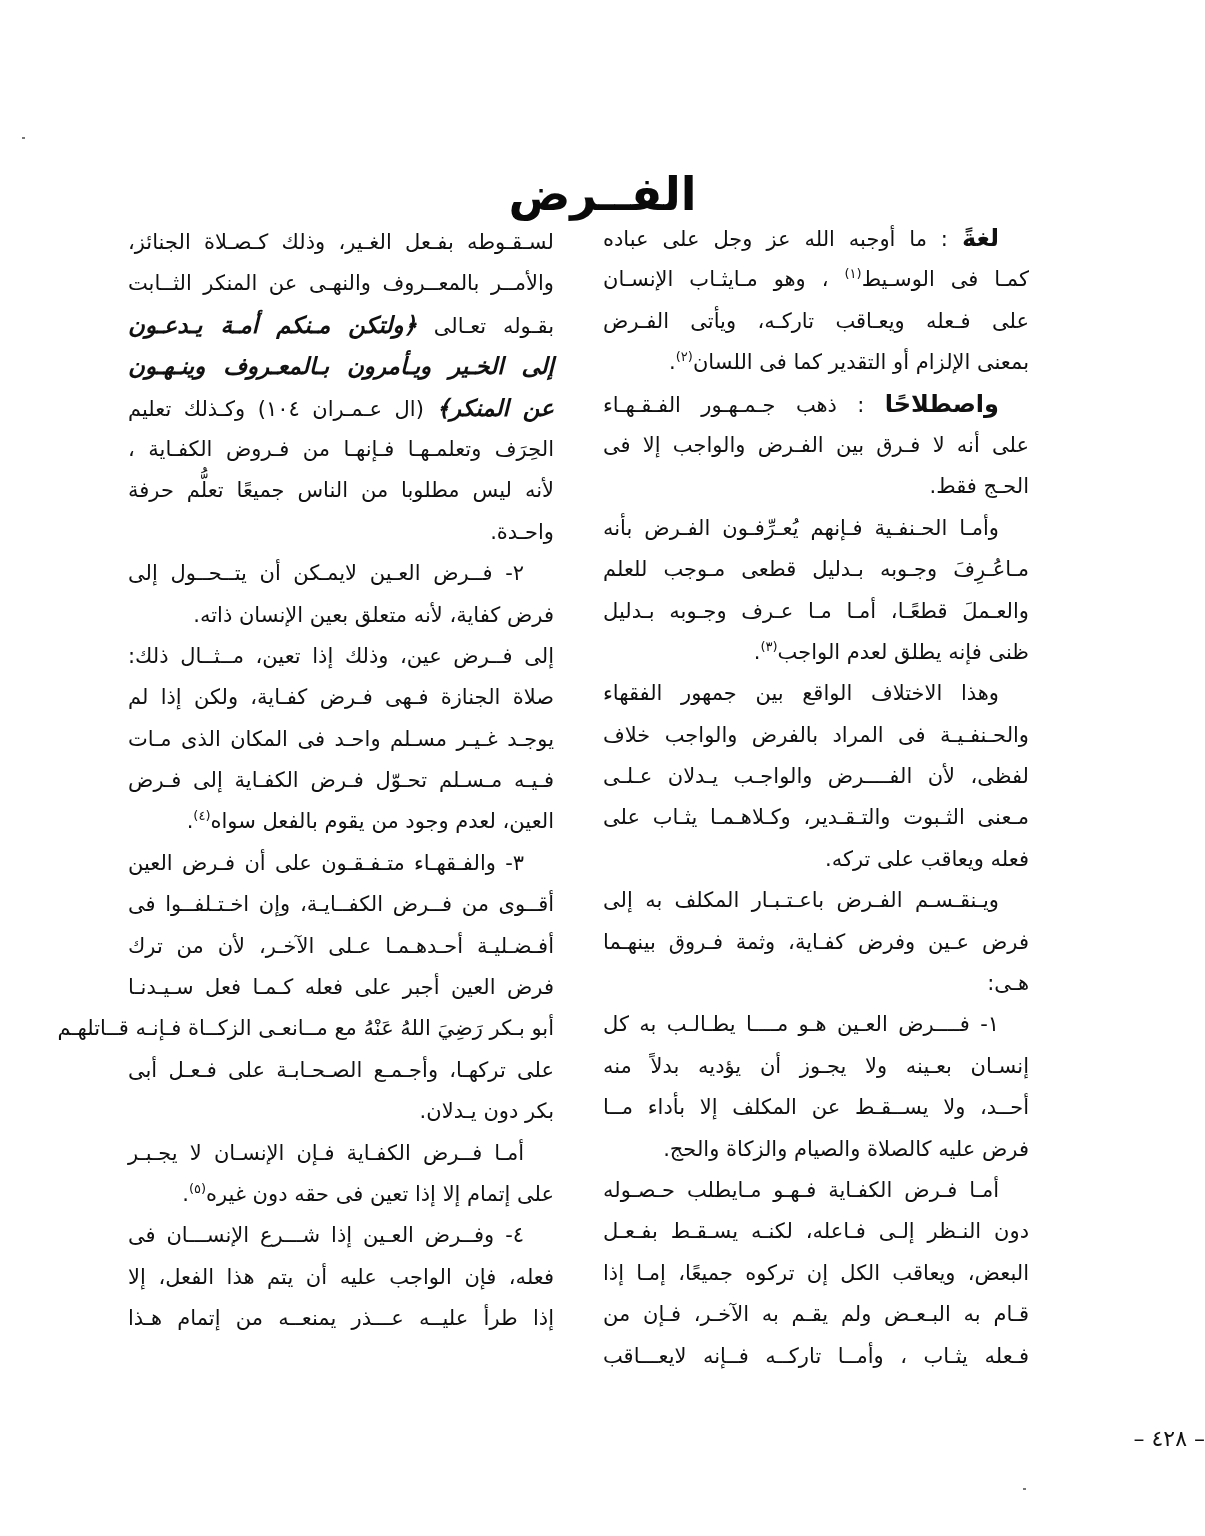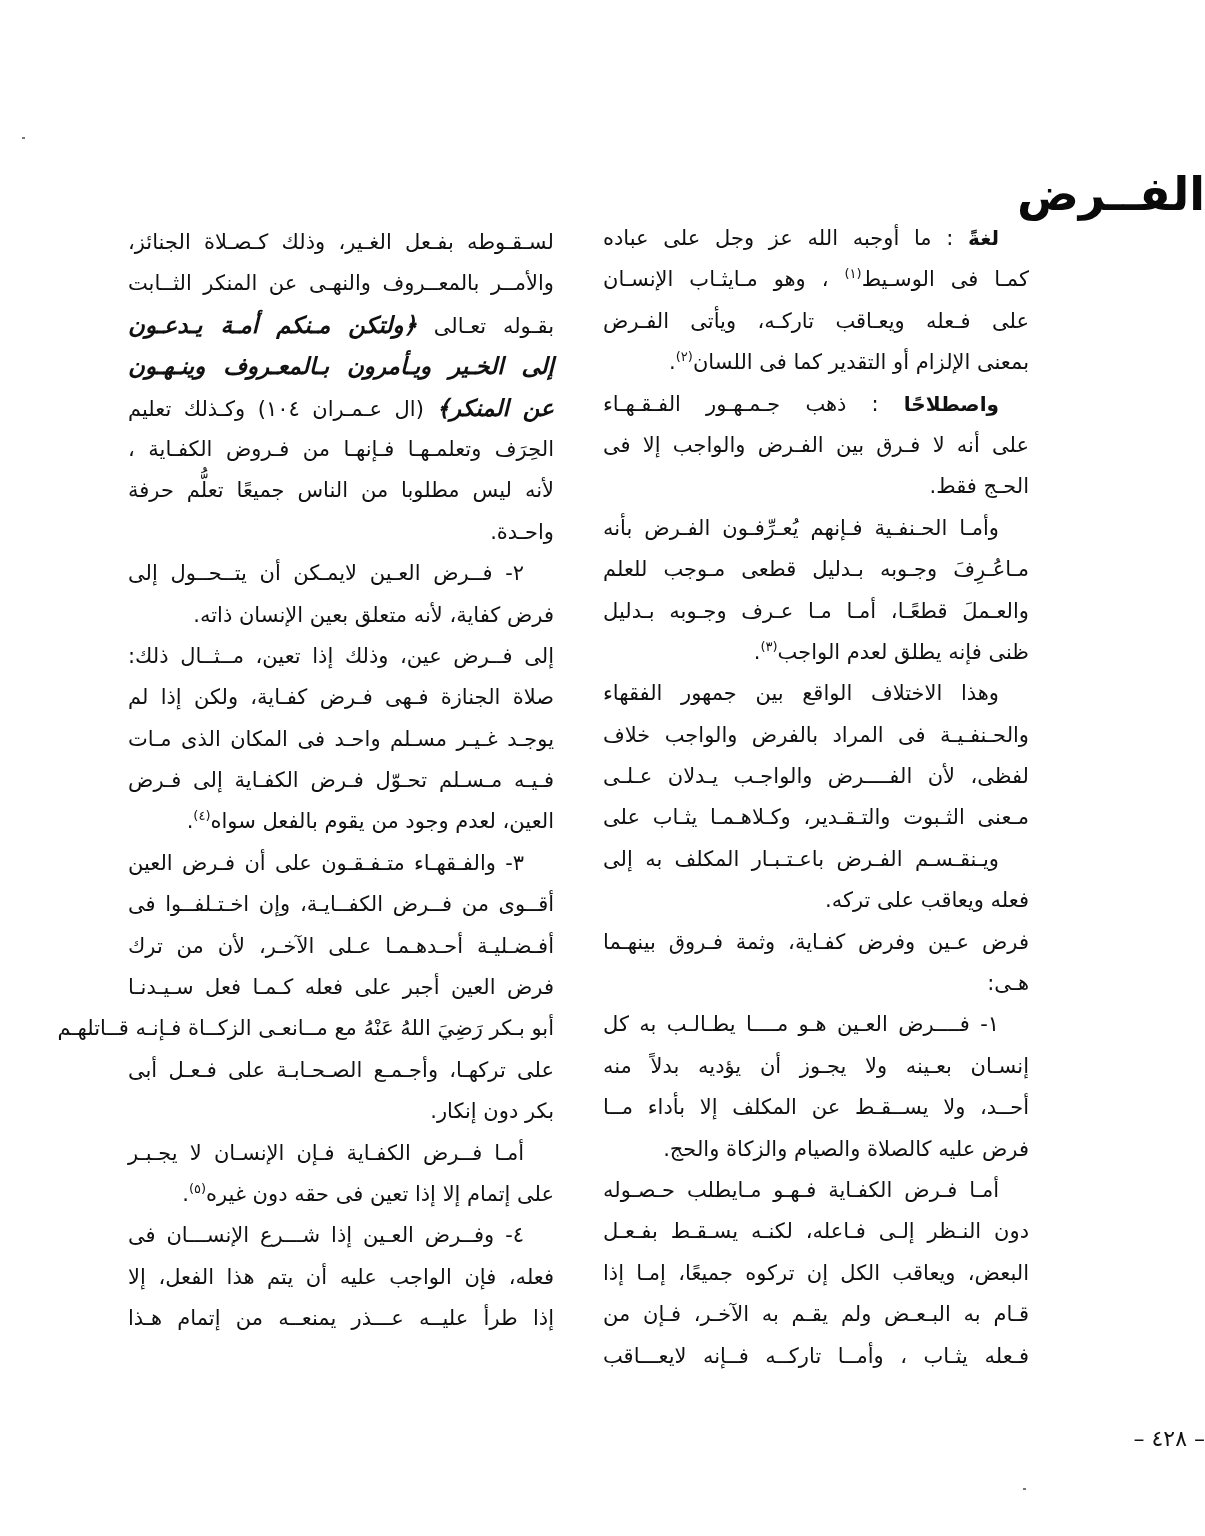--- a/index.html
+++ b/index.html
@@ -13,21 +13,21 @@
       position: relative;
       overflow: hidden;
       color: #111111;
       font-family: "DejaVu Sans", "Liberation Sans", sans-serif;
     }
     .page-title {
       position: absolute;
       top: 128px;
       left: 0;
       width: 1205px;
-      text-align: right;
+      text-align: center;
       font-size: 46px;
       font-weight: bold;
       line-height: 70px;
       letter-spacing: 1px;
       color: #0a0a0a;
     }
     .column {
       position: absolute;
       top: 218px;
       width: 426px;
@@ -46,21 +46,21 @@
       text-align: justify;
       text-align-last: justify;
       height: 41.4px;
     }
     .line.last {
       text-align-last: right;
     }
     .indent { padding-right: 30px; }
     .term {
       font-weight: bold;
-      font-size: 20px;
+      font-size: 24px;
     }
     .quran {
       font-weight: bold;
       font-size: 23px;
       font-style: italic;
     }
     sup.fn {
       font-size: 13px;
       vertical-align: super;
       line-height: 0;
@@ -96,22 +96,22 @@
       <span class="line"><span>على أنه لا فـرق بين الفـرض والواجب إلا فى</span></span>
       <span class="line last"><span>الحـج فقط.</span></span>
       <span class="line indent"><span>وأمـا الحـنفـية فـإنهم يُعـرِّفـون الفـرض بأنه</span></span>
       <span class="line"><span>مـاعُـرِفَ وجـوبه بـدليل قطعى مـوجب للعلم</span></span>
       <span class="line"><span>والعـملَ قطعًـا، أمـا مـا عـرف وجـوبه بـدليل</span></span>
       <span class="line last"><span>ظنى فإنه يطلق لعدم الواجب</span><sup class="fn">(٣)</sup><span>.</span></span>
       <span class="line indent"><span>وهذا الاختلاف الواقع بين جمهور الفقهاء</span></span>
       <span class="line"><span>والحـنفـيـة فى المراد بالفرض والواجب خلاف</span></span>
       <span class="line"><span>لفظى، لأن الفــــرض والواجـب يـدلان عـلـى</span></span>
       <span class="line"><span>مـعنى الثـبوت والتـقـدير، وكـلاهـمـا يثـاب على</span></span>
+      <span class="line last"><span>فعله ويعاقب على تركه.</span></span>
       <span class="line indent"><span>ويـنقـسـم الفـرض باعـتـبـار المكلف به إلى</span></span>
-      <span class="line last"><span>فعله ويعاقب على تركه.</span></span>
       <span class="line"><span>فرض عـين وفرض كفـاية، وثمة فـروق بينهـما</span></span>
       <span class="line last"><span>هـى:</span></span>
       <span class="line indent"><span>١- فــــرض العـين هـو مــــا يطـالـب به كل</span></span>
       <span class="line"><span>إنسـان بعـينه ولا يجـوز أن يؤديه بدلاً منه</span></span>
       <span class="line"><span>أحــد، ولا يســقـط عن المكلف إلا بأداء مــا</span></span>
       <span class="line last"><span>فرض عليه كالصلاة والصيام والزكاة والحج.</span></span>
       <span class="line indent"><span>أمـا فـرض الكفـاية فـهـو مـايطلب حـصـوله</span></span>
       <span class="line"><span>دون النـظر إلـى فـاعله، لكنـه يسـقـط بفـعـل</span></span>
       <span class="line"><span>البعض، ويعاقب الكل إن تركوه جميعًا، إمـا إذا</span></span>
       <span class="line"><span>قـام به البـعـض ولم يقـم به الآخـر، فـإن من</span></span>
@@ -132,21 +132,21 @@
       <span class="line"><span>صلاة الجنازة فـهى فـرض كفـاية، ولكن إذا لم</span></span>
       <span class="line"><span>يوجـد غـيـر مسـلم واحـد فى المكان الذى مـات</span></span>
       <span class="line"><span>فـيـه مـسـلم تحـوّل فـرض الكفـاية إلى فـرض</span></span>
       <span class="line last"><span>العين، لعدم وجود من يقوم بالفعل سواه</span><sup class="fn">(٤)</sup><span>.</span></span>
       <span class="line indent"><span>٣- والفـقهـاء متـفـقـون على أن فـرض العين</span></span>
       <span class="line"><span>أقــوى من فــرض الكفــايـة، وإن اخـتـلفــوا فى</span></span>
       <span class="line"><span>أفـضـليـة أحـدهـمـا عـلى الآخـر، لأن من ترك</span></span>
       <span class="line"><span>فرض العين أجبر على فعله كـمـا فعل سـيـدنـا</span></span>
       <span class="line"><span>أبو بـكر رَضِيَ اللهُ عَنْهُ مع مــانعـى الزكــاة فـإنـه قــاتلهـم</span></span>
       <span class="line"><span>على تركهـا، وأجـمـع الصـحـابـة على فـعـل أبى</span></span>
-      <span class="line last"><span>بكر دون إنكار.</span></span>
+      <span class="line last"><span>بكر دون يـدلان.</span></span>
       <span class="line indent"><span>أمـا فــرض الكفـاية فـإن الإنسـان لا يجـبـر</span></span>
       <span class="line last"><span>على إتمام إلا إذا تعين فى حقه دون غيره</span><sup class="fn">(٥)</sup><span>.</span></span>
       <span class="line indent"><span>٤- وفــرض العـين إذا شـــرع الإنســـان فى</span></span>
       <span class="line"><span>فعله، فإن الواجب عليه أن يتم هذا الفعل، إلا</span></span>
       <span class="line"><span>إذا طرأ عليــه عـــذر يمنعــه من إتمام هـذا</span></span>
     </div>
 
   <div class="page-number">– ٤٢٨ –</div>
 
   <span class="speck" style="top:137px; left:22px;"></span>

